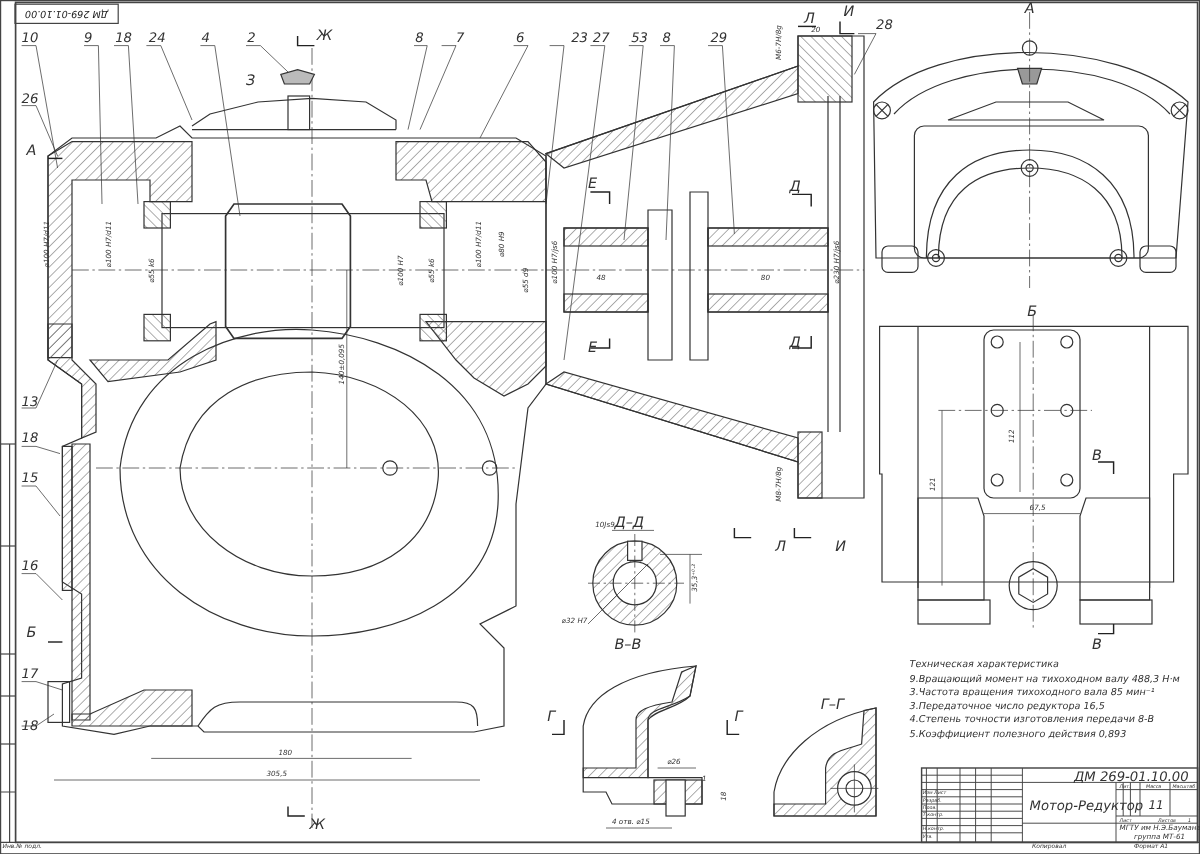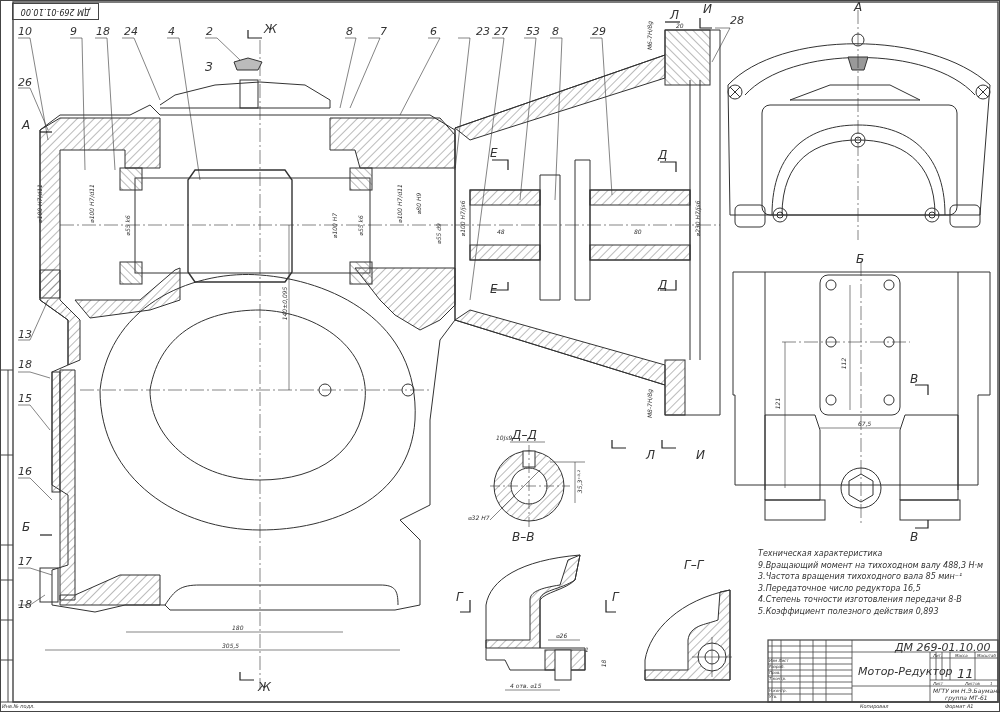--- a/index.html
+++ b/index.html
@@ -300,21 +300,21 @@
 <span class="t sec" style="left:646px;top:448px">Л</span>
 <span class="t sec" style="left:696px;top:448px">И</span>
 <span class="t sec" style="left:854px;top:0px">А</span>
 <span class="t sec" style="left:856px;top:252px">Б</span>
 <span class="t sec" style="left:910px;top:372px">В</span>
 <span class="t sec" style="left:910px;top:530px">В</span>
 <span class="t sec" style="left:456px;top:590px">Г</span>
 <span class="t sec" style="left:612px;top:590px">Г</span>
 <span class="t sec" style="left:512px;top:428px">Д–Д</span>
 <span class="t sec" style="left:512px;top:530px">В–В</span>
-<span class="t sec" style="left:684px;top:558px">Г–Г</span>
+<span class="t sec" style="left:684px;top:580px">Г–Г</span>
 
 <span class="t small" style="left:20px;top:200px;transform:rotate(-90deg)">⌀100 H7/d11</span>
 <span class="t small" style="left:72px;top:200px;transform:rotate(-90deg)">⌀100 H7/d11</span>
 <span class="t small" style="left:117px;top:222px;transform:rotate(-90deg)">⌀55 k6</span>
 <span class="t small" style="left:322px;top:222px;transform:rotate(-90deg)">⌀100 H7</span>
 <span class="t small" style="left:350px;top:222px;transform:rotate(-90deg)">⌀55 k6</span>
 <span class="t small" style="left:380px;top:200px;transform:rotate(-90deg)">⌀100 H7/d11</span>
 <span class="t small" style="left:408px;top:200px;transform:rotate(-90deg)">⌀80 H9</span>
 <span class="t small" style="left:428px;top:230px;transform:rotate(-90deg)">⌀55 d9</span>
 <span class="t small" style="left:445px;top:215px;transform:rotate(-90deg)">⌀100 H7/js6</span>
@@ -345,21 +345,21 @@
   <div>3.Передаточное число редуктора 16,5</div>
   <div>4.Степень точности изготовления передачи 8-В</div>
   <div>5.Коэффициент полезного действия 0,893</div>
 </div>
 
 <span class="t tb-title" style="left:895px;top:641px">ДМ 269-01.10.00</span>
 <span class="t tb-title" style="left:858px;top:665px">Мотор-Редуктор</span>
 <span class="t" style="left:933px;top:653px;font-size:4px">Лит.</span>
 <span class="t" style="left:955px;top:653px;font-size:4px">Масса</span>
 <span class="t" style="left:977px;top:653px;font-size:4px">Масштаб</span>
-<span class="t" style="left:957px;top:666px;font-size:13px">11</span>
+<span class="t" style="left:957px;top:666px;font-size:10px">11</span>
 <span class="t" style="left:933px;top:681px;font-size:4px">Лист</span>
 <span class="t" style="left:965px;top:681px;font-size:4px">Листов</span>
 <span class="t" style="left:990px;top:681px;font-size:4px">1</span>
 <span class="t" style="left:933px;top:687px;font-size:6px">МГТУ им Н.Э.Баумана</span>
 <span class="t" style="left:945px;top:694px;font-size:6px">группа МТ-61</span>
 <span class="t" style="left:769px;top:658px;font-size:4px">Изм Лист</span>
 <span class="t" style="left:769px;top:664px;font-size:4px">Разраб.</span>
 <span class="t" style="left:769px;top:670px;font-size:4px">Пров.</span>
 <span class="t" style="left:769px;top:676px;font-size:4px">Т.контр.</span>
 <span class="t" style="left:769px;top:688px;font-size:4px">Н.контр.</span>

